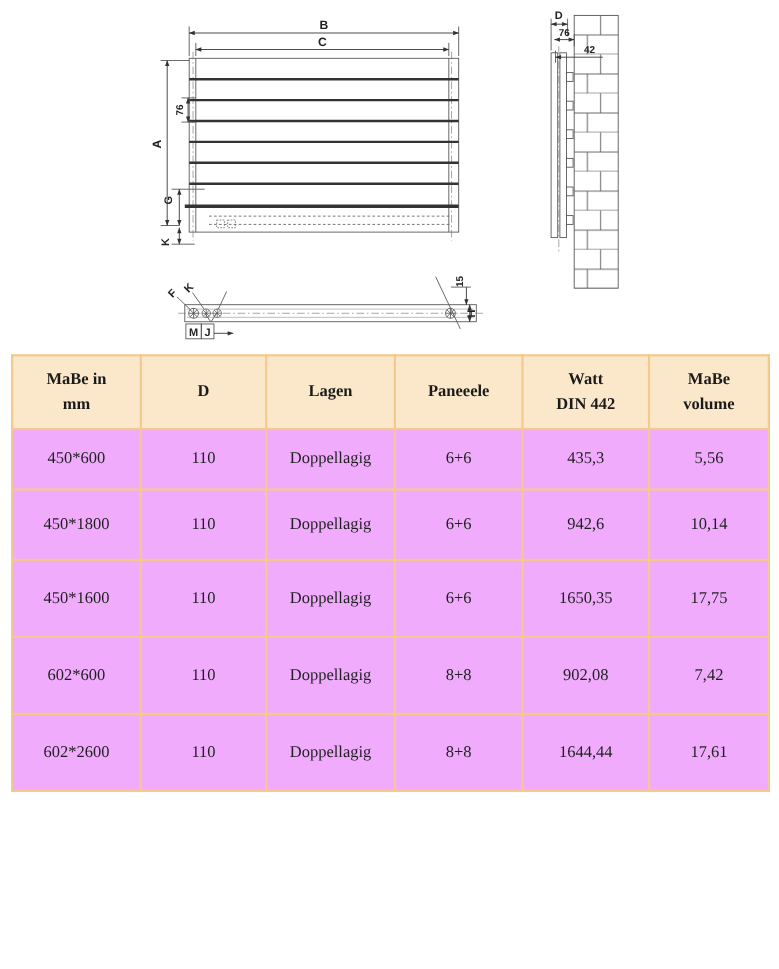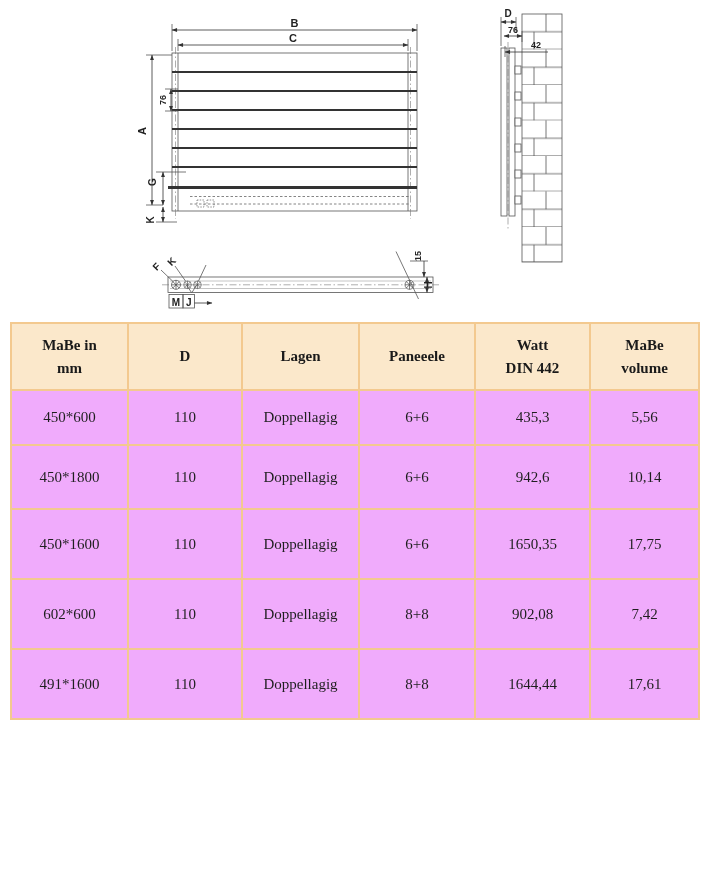--- a/index.html
+++ b/index.html
@@ -212,21 +212,21 @@
     </tr>
     <tr>
       <td>602*600</td>
       <td>110</td>
       <td>Doppellagig</td>
       <td>8+8</td>
       <td>902,08</td>
       <td>7,42</td>
     </tr>
     <tr>
-      <td>491*1600</td>
+      <td>602*2600</td>
       <td>110</td>
       <td>Doppellagig</td>
       <td>8+8</td>
       <td>1644,44</td>
       <td>17,61</td>
     </tr>
   </tbody>
 </table>
 
 </body></html>

